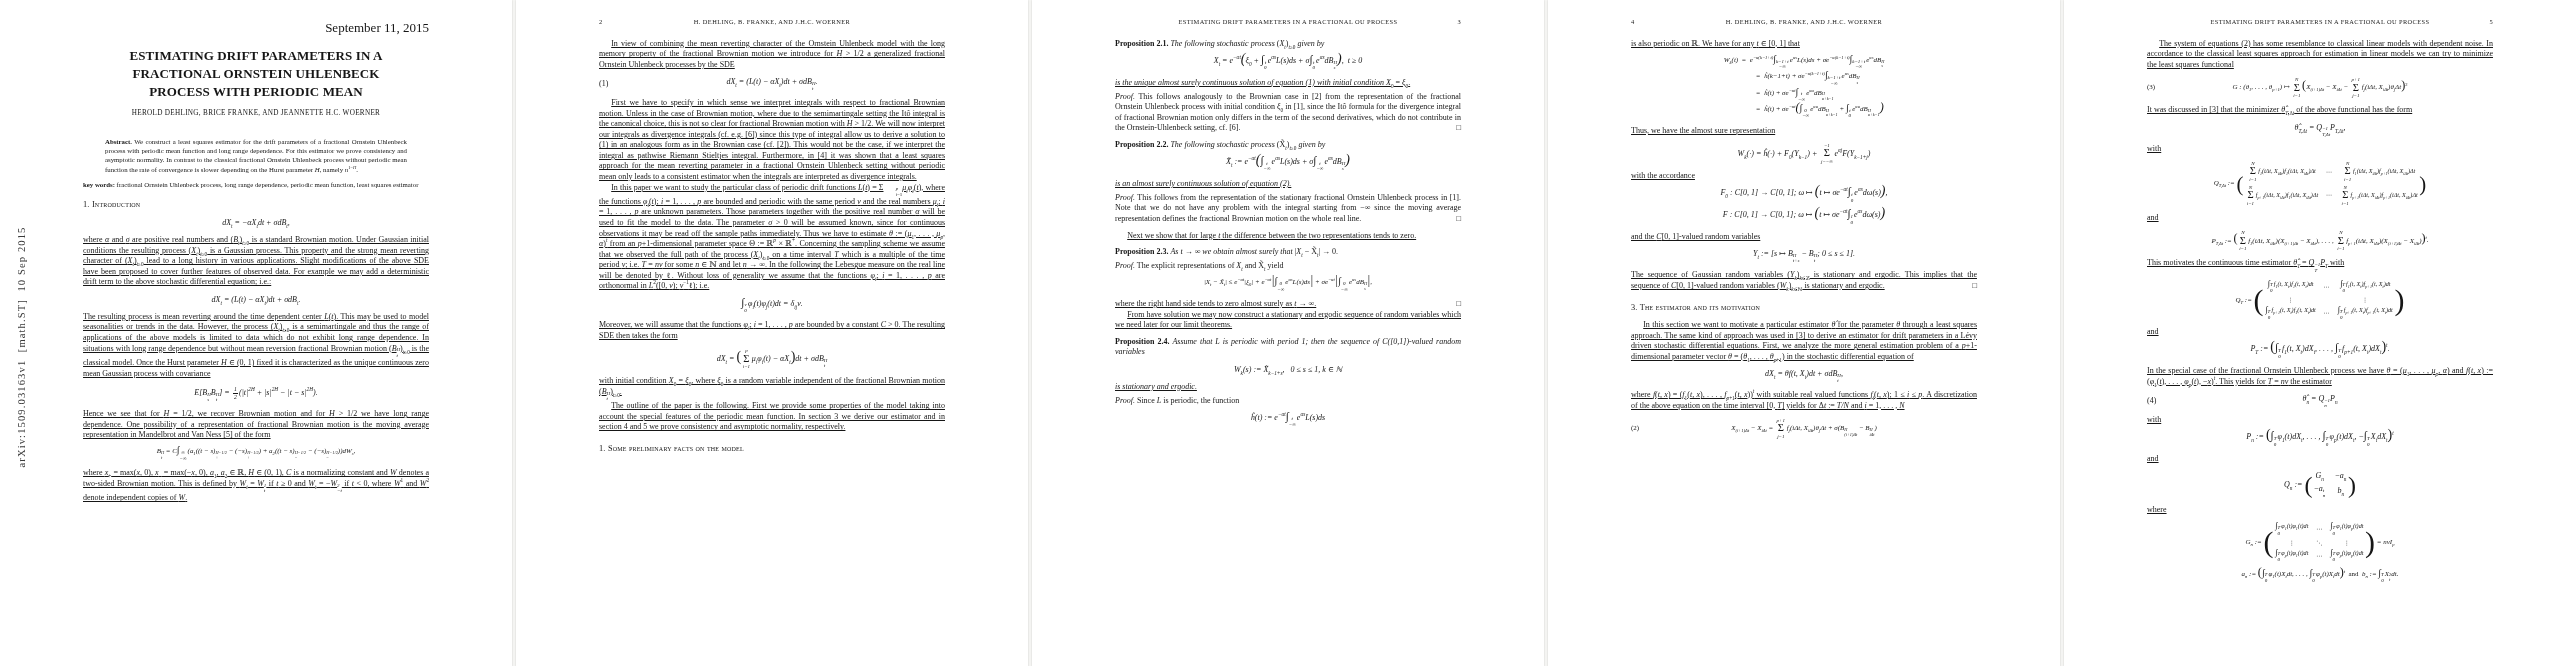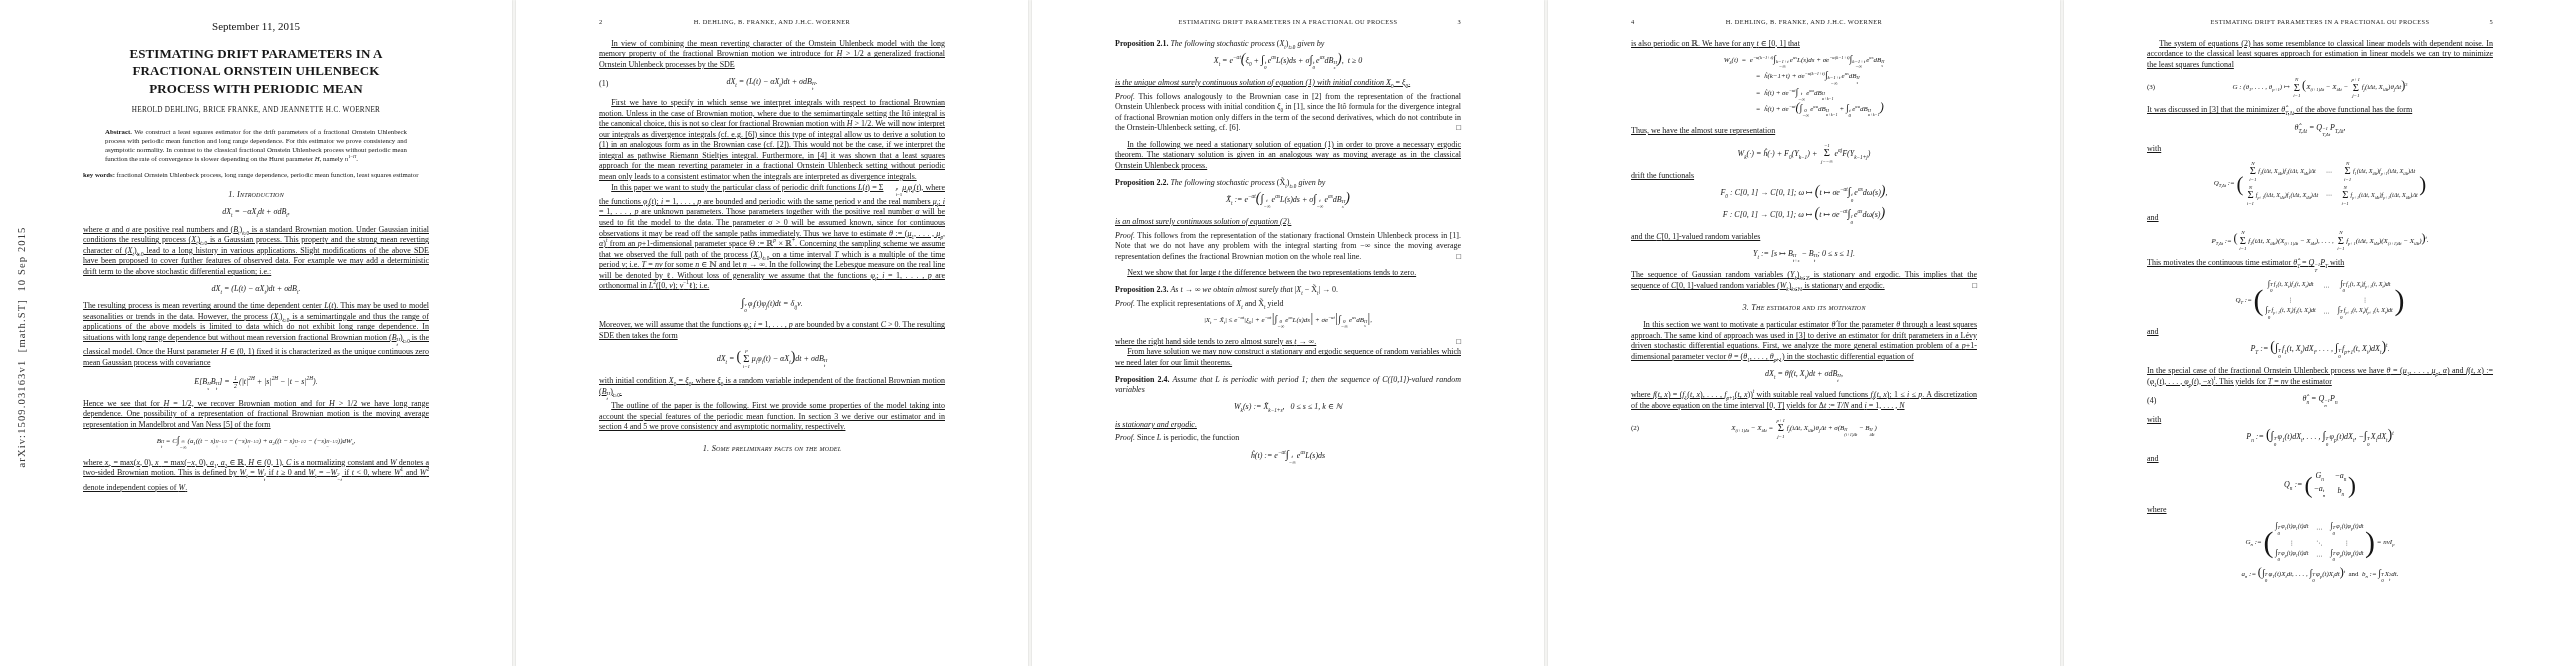--- a/index.html
+++ b/index.html
@@ -19,26 +19,26 @@
     position:absolute;left:14.5px;top:52%;
     transform:translateY(-50%) rotate(180deg);
     writing-mode:vertical-rl;white-space:nowrap;
     font-size:10.6px;letter-spacing:1.1px;color:#3a3a3a;
   }
   .phdr{display:flex;align-items:baseline;font-size:6.4px;letter-spacing:0.4px;line-height:1;margin-bottom:13.3px;color:#1c1c1c;}
   .phdr .hl{width:24.5px;text-align:left;}
   .phdr .hc{flex:1;text-align:center;}
   .phdr .hr{width:24.5px;text-align:right;}
   .blk{margin:0;}
-  .date{font-size:11px;margin-bottom:11px;text-align:center;}
+  .date{font-size:13px;margin-bottom:11px;text-align:right;}
   .title{font-weight:bold;text-align:center;font-size:13px;line-height:1.38;margin:0 20px 7.8px;letter-spacing:0.1px;}
-  .authors{text-align:center;font-size:7.2px;letter-spacing:0.3px;margin-bottom:11px;}
+  .authors{text-align:center;font-size:7.2px;letter-spacing:0.3px;margin-bottom:19px;}
   .abstract{font-size:6.8px;line-height:1.34;margin:0 22px 6.7px;text-align:justify;}
   .keywords{font-size:6.8px;line-height:1.34;margin:0 0 4.4px;text-align:justify;}
-  .sec{text-align:center;font-variant:small-caps;font-size:8.3px;margin:11px 0 6.7px;letter-spacing:0.2px;font-style:italic;}
+  .sec{text-align:left;font-variant:small-caps;font-size:8.3px;margin:11px 0 6.7px;letter-spacing:0.2px;}
   .p{text-align:justify;text-decoration:underline;}
   .ind{text-indent:12.2px;}
   .prop{margin:6.1px 0 3.3px;text-align:justify;}
   .proof{margin:3.3px 0 6.1px;text-align:justify;}
   .eq{text-align:center;margin:6.7px 0;position:relative;white-space:nowrap;}
   .eqnum{position:absolute;left:0;top:50%;transform:translateY(-50%);font-style:normal;}
   .align{margin:6.7px auto;width:fit-content;text-align:left;}
   .aline{display:block;margin:2.2px 0;white-space:nowrap;}
   .aline + .aline{padding-left:32px;}
   .qed{float:right;margin-left:4.4px;font-style:normal;}
@@ -173,21 +173,20 @@
               <span>0</span>
             </span>e<sup>αs</sup>L(s)ds + σ<span class="it">∫</span><span class="lm">
               <span>t</span>
               <span>0</span>
             </span>e<sup>αs</sup>dB<span class="ss">
               <sup>H</sup>
               <sub>s</sub>
             </span><span class="bp">)</span>, t ≥ 0</i></div>
         <div class="blk p"><i>is the unique almost surely continuous solution of equation (1) with initial condition X</i><sub>0</sub> = <i>ξ</i><sub>0</sub>.</div>
         <div class="blk proof"><i>Proof.</i> This follows analogously to the Brownian case in [2] from the representation of the fractional Ornstein Uhlenbeck process with initial condition <i>ξ</i><sub>0</sub> in [1], since the Itô formula for the divergence integral of fractional Brownian motion only differs in the term of the second derivatives, which do not contribute in the Ornstein-Uhlenbeck setting, cf. [6]. <span class="qed">□</span></div>
-        <div class="blk p ind">In the following we need a stationary solution of equation (1) in order to prove a necessary ergodic theorem. The stationary solution is given in an analogous way as moving average as in the classical Ornstein Uhlenbeck process.</div>
         <div class="blk prop"><b>Proposition 2.2.</b> <i>The following stochastic process</i> (X̃<sub><i>t</i></sub>)<sub><i>t</i>≥0</sub> <i>given by</i></div>
         <div class="blk eq"><i>X̃<sub>t</sub> := e<sup>−αt</sup><span class="bp">(</span><span class="it">∫</span><span class="lm">
               <span>t</span>
               <span>−∞</span>
             </span>e<sup>αs</sup>L(s)ds + σ<span class="it">∫</span><span class="lm">
               <span>t</span>
               <span>−∞</span>
             </span>e<sup>αs</sup>dB<span class="ss">
               <sup>H</sup>
               <sub>s</sub>
@@ -266,21 +265,21 @@
                 <sup>H</sup>
                 <sub>u+k−1</sub>
               </span><span class="bp">)</span></i></span>
         </div>
         <div class="blk p">Thus, we have the almost sure representation</div>
         <div class="blk eq"><i>W<sub>k</sub>(·) = ĥ(·) + F<sub>0</sub>(Y<sub>k−1</sub>) + </i><span class="sm">
             <span>−1</span>
             <span class="sg">Σ</span>
             <span><i>j</i>=−∞</span>
           </span><i>e<sup>αj</sup>F(Y<sub>k−1+j</sub>)</i></div>
-        <div class="blk p">drift the functionals</div>
+        <div class="blk p">with the accordance</div>
         <div class="blk eq"><i>F<sub>0</sub> : C[0, 1] → C[0, 1]; ω ↦ <span class="bp">(</span>t ↦ σe<sup>−αt</sup><span class="it">∫</span><span class="lm">
               <span>t</span>
               <span>0</span>
             </span>e<sup>αs</sup>dω(s)<span class="bp">)</span>,</i></div>
         <div class="blk eq"><i>F : C[0, 1] → C[0, 1]; ω ↦ <span class="bp">(</span>t ↦ σe<sup>−αt</sup><span class="it">∫</span><span class="lm">
               <span>1</span>
               <span>0</span>
             </span>e<sup>αs</sup>dω(s)<span class="bp">)</span></i></div>
         <div class="blk p">and the <i>C</i>[0, 1]-valued random variables</div>
         <div class="blk eq"><i>Y<sub>t</sub> := [s ↦ B<span class="ss">

